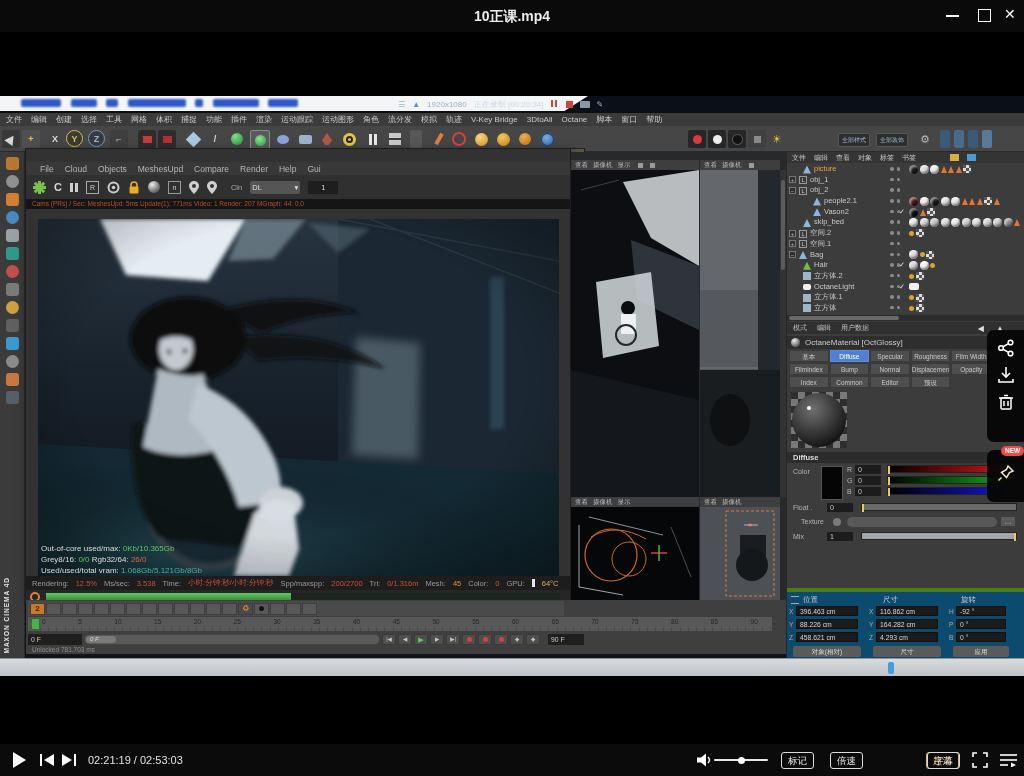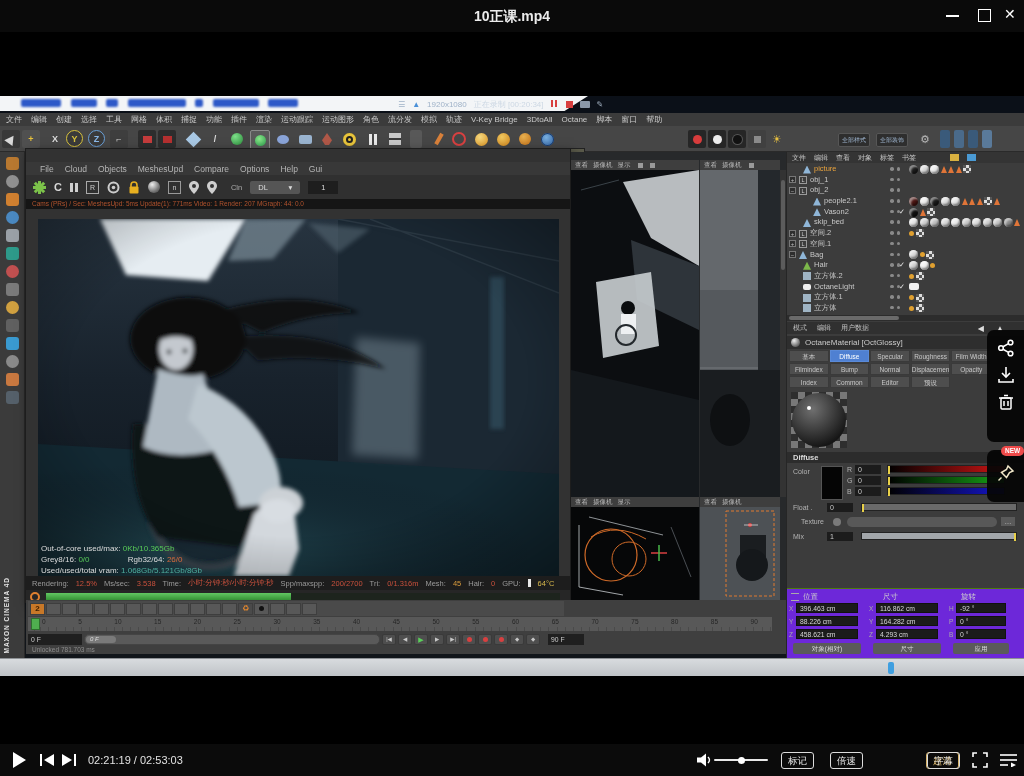--- a/index.html
+++ b/index.html
@@ -121,21 +121,21 @@
          background:radial-gradient(circle at 38% 30%,#707070,#3a3a3a 45%,#161616 75%)}
   .mprev .spec{position:absolute;left:16px;top:14px;width:4px;height:4px;border-radius:50%;background:#fff}
   .dif-head{position:absolute;left:0;top:300px;width:100%;height:11px;background:#2c2c2c;color:#dcdcdc;
             font-size:7.5px;font-weight:bold;line-height:11px;padding-left:6px;box-sizing:border-box}
   .dlab{position:absolute;font-size:7px;color:#b4b4b4}
   .dbox{position:absolute;width:26px;height:9px;background:#1c1c1c;color:#ccc;font-size:7px;line-height:9px;padding-left:3px;box-sizing:border-box}
   .dbar{position:absolute;height:8px;border:1px solid #222;box-sizing:border-box}
   .dmark{position:absolute;width:2px;height:8px;background:#e8d048}
   .swatch{position:absolute;left:34px;top:314px;width:20px;height:32px;background:#050505;border:1px solid #555}
   .tfield{position:absolute;height:10px;background:#585858;border-radius:5px}
-  .coords{position:absolute;left:0;top:436px;width:100%;height:86px;background:#6d28d9;border-top:1px solid #4d7c0f;box-sizing:border-box}
+  .coords{position:absolute;left:0;top:436px;width:100%;height:86px;background:#0c4a6e;border-top:4px solid #4d7c0f;box-sizing:border-box}
   .chead{position:absolute;top:3px;font-size:7.5px;color:#cfcfcf}
   .cfield{position:absolute;width:62px;height:10px;background:#1b1b1b;color:#d6d6d6;font-size:6.8px;
           line-height:10px;padding-left:3px;box-sizing:border-box;border:1px solid #111}
   .cl{position:absolute;font-size:6.5px;color:#aaa}
   .cdrop{position:absolute;top:54px;width:68px;height:11px;background:#5a5a5a;border-radius:2px;color:#ddd;
          font-size:6.5px;line-height:11px;text-align:center;overflow:hidden}
   
   .tl{position:absolute;left:26px;top:504px;width:760px;height:54px;background:#3f3f3f}
   .tl-tools{position:absolute;left:2px;top:1px;width:536px;height:15px;background:#4a4a4a;display:flex;gap:1px;
             align-items:center;padding-left:2px;box-sizing:border-box}
@@ -356,21 +356,21 @@
       <span class="th" style="background:#5a5a4a"></span>
     </div>
 
     <div class="lv">
       <div class="lv-menu">
         <span>File</span>
         <span>Cloud</span>
         <span>Objects</span>
         <span>MeshesUpd</span>
         <span>Compare</span>
-        <span>Options</span>
+        <span>Render</span>
         <span>Help</span>
         <span>Gui</span>
       </div>
       <div class="lv-tools">
         <span class="lvt">
             <svg width="13" height="13">
               <g stroke="#7cc24a" stroke-width="3">
                 <line x1="6.5" y1="0" x2="6.5" y2="13"></line>
                 <line x1="0" y1="6.5" x2="13" y2="6.5"></line>
                 <line x1="1.8" y1="1.8" x2="11.2" y2="11.2"></line>
@@ -406,21 +406,21 @@
               <circle cx="5" cy="5" r="2" fill="#333"></circle>
             </svg>
           </span>
         <span class="lvt">
             <svg width="10" height="13">
               <path d="M5 0 C7.8 0 10 2.2 10 5 C10 8 5 13 5 13 C5 13 0 8 0 5 C0 2.2 2.2 0 5 0 Z" fill="#cfcfcf"></path>
               <circle cx="5" cy="5" r="2" fill="#333"></circle>
             </svg>
           </span>
         <span style="font-size:7.5px;color:#aaa;margin-left:6px">Cln</span>
-        <span style="width:50px;height:13px;background:#555;border-radius:2px;font-size:7.5px;color:#ddd;line-height:13px;padding:0 8px;box-sizing:border-box;display:flex;justify-content:space-between">
+        <span style="width:50px;height:13px;background:#555;border-radius:2px;font-size:7.5px;color:#ddd;line-height:13px;padding:0 2px;box-sizing:border-box;display:flex;justify-content:space-between">
             <span>DL</span>
             <span>▾</span>
           </span>
         <span style="width:30px;height:13px;background:#1e1e1e;font-size:7.5px;color:#ddd;line-height:13px;text-align:center">1</span>
       </div>
       <div class="lv-status">Cams (PRs) / Sec:  MeshesUpd: 5ms  Update(1): 771ms  Video: 1  Render: 207  MGraph: 44: 0.0</div>
 
       <div class="lv-canvas">
         <svg width="521" height="357" viewBox="0 0 521 357">
           <defs>
@@ -471,41 +471,41 @@
             <path d="M196,357 L216,295 Q236,274 256,290 L261,330 L251,357 Z" fill="#d3d8dd"></path>
             <ellipse cx="240" cy="292" rx="18" ry="12" fill="#d8dde2"></ellipse>
           </g>
           <rect width="521" height="357" fill="url(#vig)"></rect>
         </svg>
         <div class="lv-stats">
           <div><span class="lab">Out-of-core used/max:</span>
                <span class="grn">0Kb/10.365Gb</span></div>
           <div><span class="lab">Grey8/16:</span>
                <span class="grn">0/0</span>
-               <span class="lab" style="margin-left:36px">Rgb32/64:</span>
+               <span class="lab" style="margin-left:0">Rgb32/64:</span>
                <span class="red">26/0</span></div>
           <div><span class="lab">Used/used/total vram:</span>
                <span class="teal">1.068Gb/5.121Gb/8Gb</span></div>
         </div>
       </div>
 
       <div class="lv-bar">
         <span>Rendering:</span>
           <b>12.5%</b>
         <span>Ms/sec:</span>
           <b>3.538</b>
         <span>Time:</span>
           <b>小时:分钟:秒/小时:分钟:秒</b>
         <span>Spp/maxspp:</span>
           <b>200/2700</b>
         <span>Tri:</span>
           <b>0/1.316m</b>
         <span>Mesh:</span>
           <b style="color:#d89a3c">45</b>
-        <span>Hair:</span>
+        <span>Color:</span>
           <b>0</b>
         <span>GPU:</span>
         <i style="width:3px;height:8px;background:#e8e8e8;display:inline-block"></i>
         <b style="color:#d8b84c">64°C</b>
       </div>
       <div class="lv-prog">
         <i class="picon"></i>
         <i class="ptrack"></i>
         <i class="pgreen"></i>
       </div>

